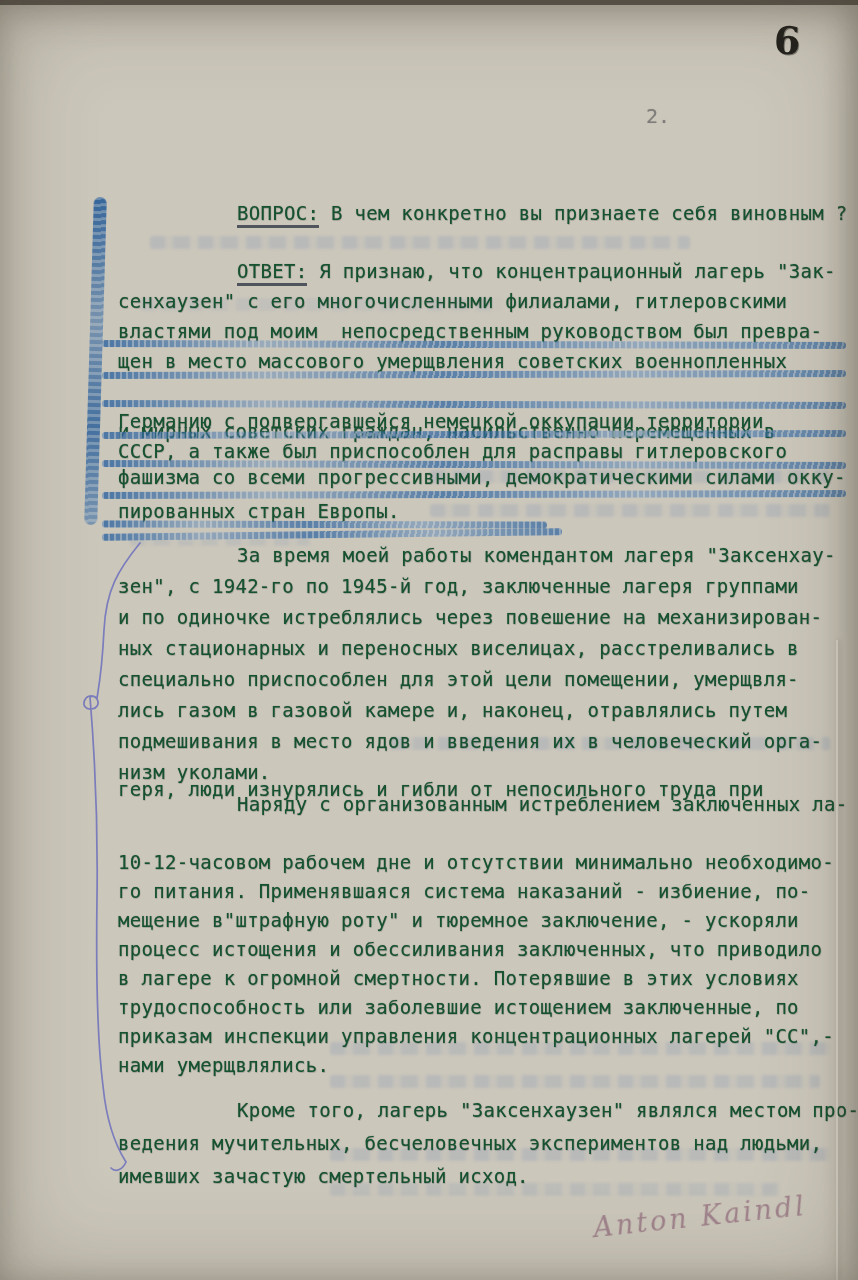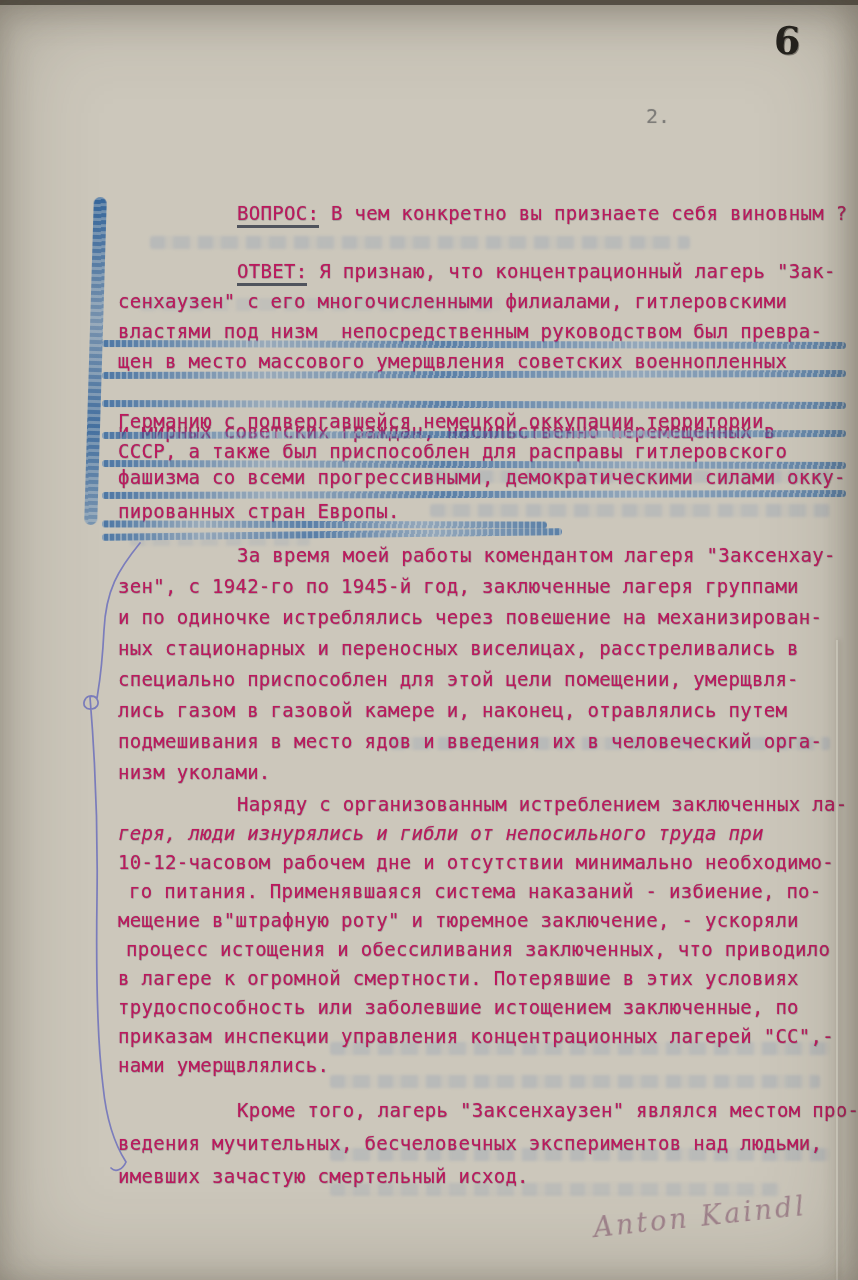--- a/index.html
+++ b/index.html
@@ -9,21 +9,21 @@
     background:radial-gradient(120% 100% at 50% 45%, #d3cec2 0%, #ccc7bb 55%, #c3beb1 82%, #b4af a1 100%);
     background-color:#ccc7bb;
   }
   .vignette{position:absolute;inset:0;pointer-events:none;
     box-shadow:inset 0 0 95px rgba(70,62,48,.30), inset 0 16px 34px rgba(60,52,40,.22), inset -10px 0 26px rgba(70,62,48,.18);}
   .top-edge{position:absolute;top:0;left:0;right:0;height:5px;background:#3f3a31;opacity:.75;}
   .right-edge-line{position:absolute;top:640px;bottom:0;left:836px;width:2px;background:rgba(235,232,222,.55);box-shadow:2px 0 4px rgba(90,80,62,.25);}
 
   
   .tline{position:absolute;white-space:pre;
-    font:19px/26px "DejaVu Sans Mono",monospace;color:#be185d;letter-spacing:.3px;
+    font:19px/26px "DejaVu Sans Mono",monospace;color:#14532d;letter-spacing:.3px;
     text-shadow:0 0 1px rgba(71,76,88,.6), .6px .6px 0 rgba(71,76,88,.22);}
   .tlabel{border-bottom:3px solid rgba(58,63,76,.85);padding-bottom:1px;}
 
   
   .crayon{position:absolute;height:7px;border-radius:4px;
     background:linear-gradient(90deg,rgba(44,98,158,.80),rgba(86,132,184,.42) 22%,rgba(50,102,160,.74) 46%,rgba(88,134,186,.48) 72%,rgba(44,98,158,.70));
     filter:blur(.45px);}
   .crayon::after{content:"";position:absolute;inset:0;border-radius:4px;
     background:repeating-linear-gradient(94deg,rgba(232,230,220,.38) 0 2px,transparent 2px 6px);}
 
@@ -63,21 +63,21 @@
   <div class="bleed" style="top:737px;left:390px;width:440px;"></div>
   <div class="bleed" style="top:1042px;left:330px;width:500px;"></div>
   <div class="bleed" style="top:1075px;left:330px;width:490px;"></div>
   <div class="bleed" style="top:1148px;left:330px;width:500px;"></div>
   <div class="bleed" style="top:1183px;left:330px;width:450px;opacity:.35;"></div>
 
   <div id="typed-layer">
       <div class="tline" style="top: 200px; left: 237px;"><span class="tlabel">ВОПРОС:</span> В чем конкретно вы признаете себя виновным ?</div>
       <div class="tline" style="top: 258px; left: 237px;"><span class="tlabel">ОТВЕТ:</span> Я признаю, что концентрационный лагерь "Зак-</div>
       <div class="tline" style="top: 288px; left: 118px;">сенхаузен" с его многочисленными филиалами, гитлеровскими</div>
-      <div class="tline" style="top: 318px; left: 118px;">властями под низм  непосредственным руководством был превра-</div>
+      <div class="tline" style="top: 318px; left: 118px;">властями под моим  непосредственным руководством был превра-</div>
       <div class="crayon" style="top: 341px; left: 102px; width: 744px; transform: rotate(0.15deg);"></div>
       <div class="tline" style="top: 348px; left: 118px;">щен в место массового умерщвления советских военнопленных</div>
       <div class="crayon" style="top: 371px; left: 102px; width: 744px; transform: rotate(-0.15deg);"></div>
       <div class="tline" style="top: 378px; left: 118px; margin-top: 40px;">и мирных советских граждан, насильственно перемещенных в</div>
       <div class="crayon" style="top: 401px; left: 102px; width: 744px; transform: rotate(0.15deg);"></div>
       <div class="tline" style="top: 408px; left: 118px;">Германию с подвергавшейся немецкой оккупации территории</div>
       <div class="crayon" style="top: 431px; left: 102px; width: 744px; transform: rotate(-0.15deg);"></div>
       <div class="tline" style="top: 438px; left: 118px;">СССР, а также был приспособлен для расправы гитлеровского</div>
       <div class="crayon" style="top: 461px; left: 102px; width: 744px; transform: rotate(0.15deg);"></div>
       <div class="tline" style="top: 464px; left: 118px;">фашизма со всеми прогрессивными, демократическими силами окку-</div>
@@ -86,25 +86,25 @@
       <div class="crayon" style="top: 521px; left: 102px; width: 445px; transform: rotate(0.15deg);"></div>
       <div class="tline" style="top: 542px; left: 237px;">За время моей работы комендантом лагеря "Заксенхау-</div>
       <div class="tline" style="top: 573px; left: 118px;">зен", с 1942-го по 1945-й год, заключенные лагеря группами</div>
       <div class="tline" style="top: 604px; left: 118px;">и по одиночке истреблялись через повешение на механизирован-</div>
       <div class="tline" style="top: 635px; left: 118px;">ных стационарных и переносных виселицах, расстреливались в</div>
       <div class="tline" style="top: 666px; left: 118px;">специально приспособлен для этой цели помещении, умерщвля-</div>
       <div class="tline" style="top: 697px; left: 118px;">лись газом в газовой камере и, наконец, отравлялись путем</div>
       <div class="tline" style="top: 728px; left: 118px;">подмешивания в место ядов и введения их в человеческий орга-</div>
       <div class="tline" style="top: 759px; left: 118px;">низм уколами.</div>
       <div class="tline" style="top: 791px; left: 237px;">Наряду с организованным истреблением заключенных ла-</div>
-      <div class="tline" style="top: 820px; left: 118px; font-style: italic;">геря, люди изнурялись и гибли от непосильного труда при</div>
+      <div class="tline" style="top: 776px; left: 118px;">геря, люди изнурялись и гибли от непосильного труда при</div>
       <div class="tline" style="top: 849px; left: 118px;">10-12-часовом рабочем дне и отсутствии минимально необходимо-</div>
-      <div class="tline" style="top: 878px; left: 118px; margin-left: 11px;">го питания. Применявшаяся система наказаний - избиение, по-</div>
+      <div class="tline" style="top: 878px; left: 118px;">го питания. Применявшаяся система наказаний - избиение, по-</div>
       <div class="tline" style="top: 907px; left: 118px;">мещение в"штрафную роту" и тюремное заключение, - ускоряли</div>
-      <div class="tline" style="top: 936px; left: 118px; margin-left: 8px;">процесс истощения и обессиливания заключенных, что приводило</div>
+      <div class="tline" style="top: 936px; left: 118px;">процесс истощения и обессиливания заключенных, что приводило</div>
       <div class="tline" style="top: 965px; left: 118px;">в лагере к огромной смертности. Потерявшие в этих условиях</div>
       <div class="tline" style="top: 994px; left: 118px;">трудоспособность или заболевшие истощением заключенные, по</div>
       <div class="tline" style="top: 1023px; left: 118px;">приказам инспекции управления концентрационных лагерей "СС",-</div>
       <div class="tline" style="top: 1052px; left: 118px;">нами умерщвлялись.</div>
       <div class="tline" style="top: 1097px; left: 237px;">Кроме того, лагерь "Заксенхаузен" являлся местом про-</div>
       <div class="tline" style="top: 1130px; left: 118px;">ведения мучительных, бесчеловечных экспериментов над людьми,</div>
       <div class="tline" style="top: 1163px; left: 118px;">имевших зачастую смертельный исход.</div>
     </div>
 
   <div class="crayon" style="top:531px;left:102px;width:460px;transform:rotate(-.7deg);"></div>

